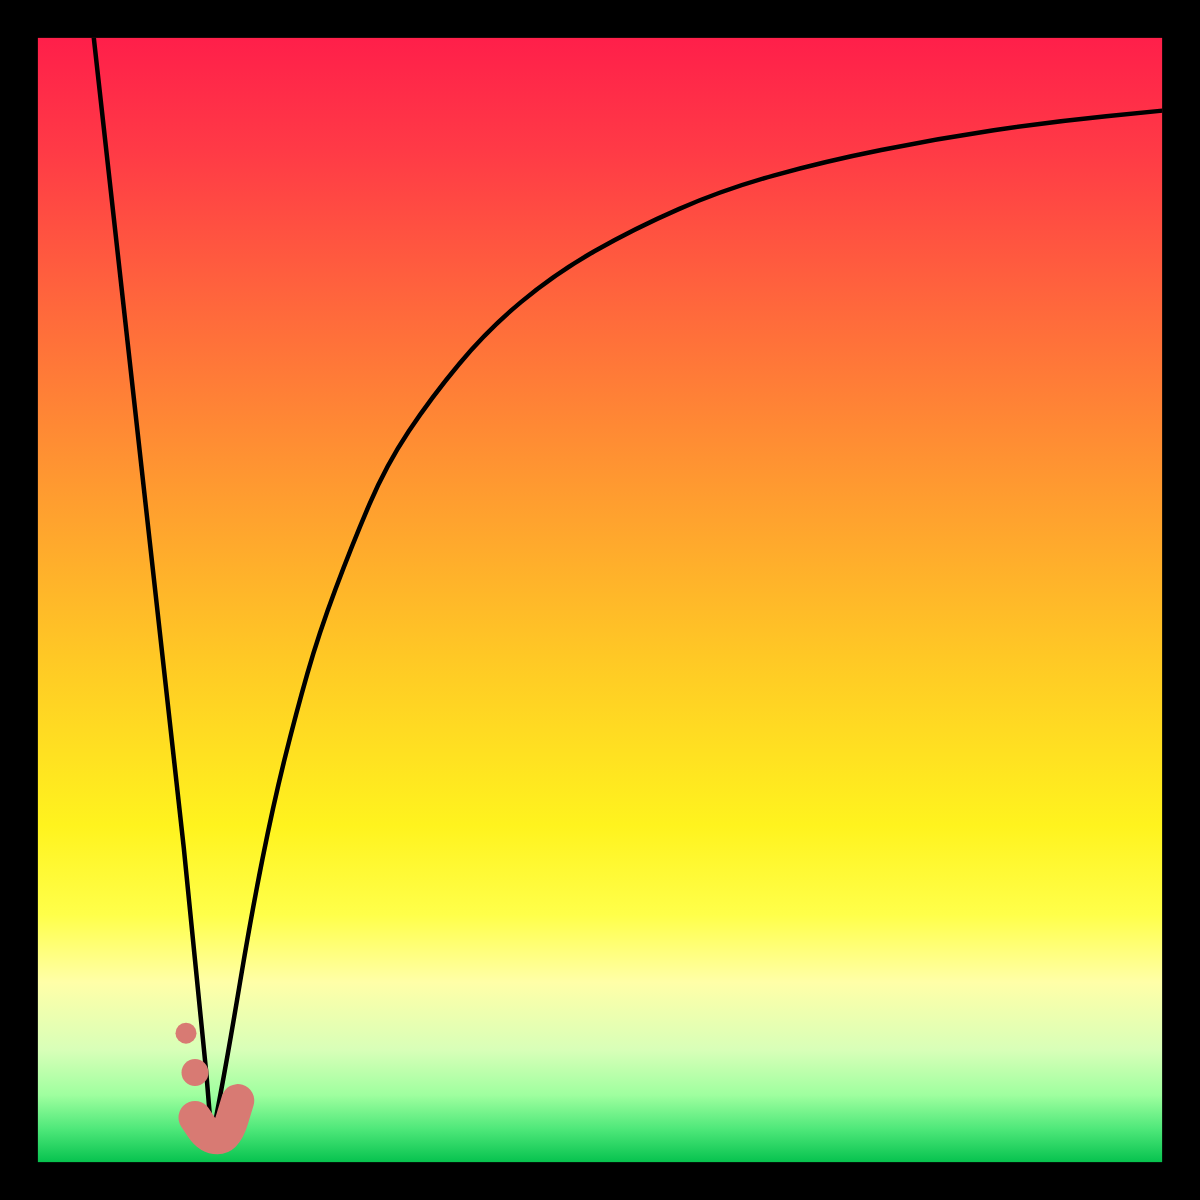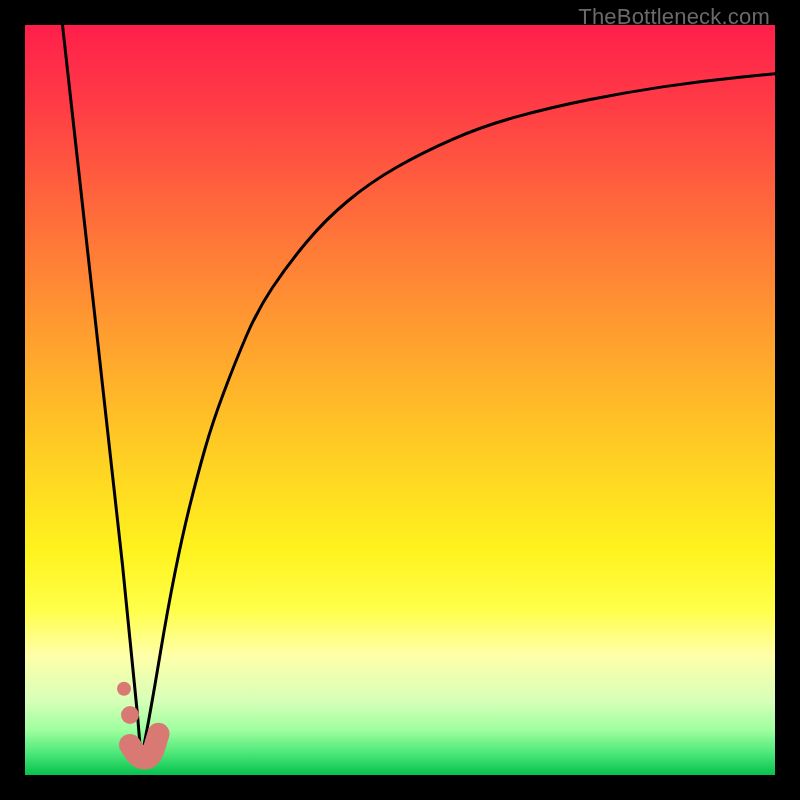--- a/index.html
+++ b/index.html
@@ -48,21 +48,20 @@
     font-weight: 400;
     letter-spacing: 0.2px;
     user-select: none;
   }
 </style>
 </head>
 <body>
 
 <div class="frame">
 
-  <div class="watermark">TheBottleneck.com</div>
 
   <div class="plot-area">
 
     <svg class="gradient-bg" viewBox="0 0 750 750" preserveAspectRatio="none" width="750" height="750">
       <defs>
         <linearGradient id="bg-grad" x1="0" y1="0" x2="0" y2="1">
             <stop offset="0%" stop-color="#ff1f4a"></stop>
             <stop offset="10%" stop-color="#ff3a46"></stop>
             <stop offset="25%" stop-color="#ff6b3b"></stop>
             <stop offset="40%" stop-color="#ff9a30"></stop>

